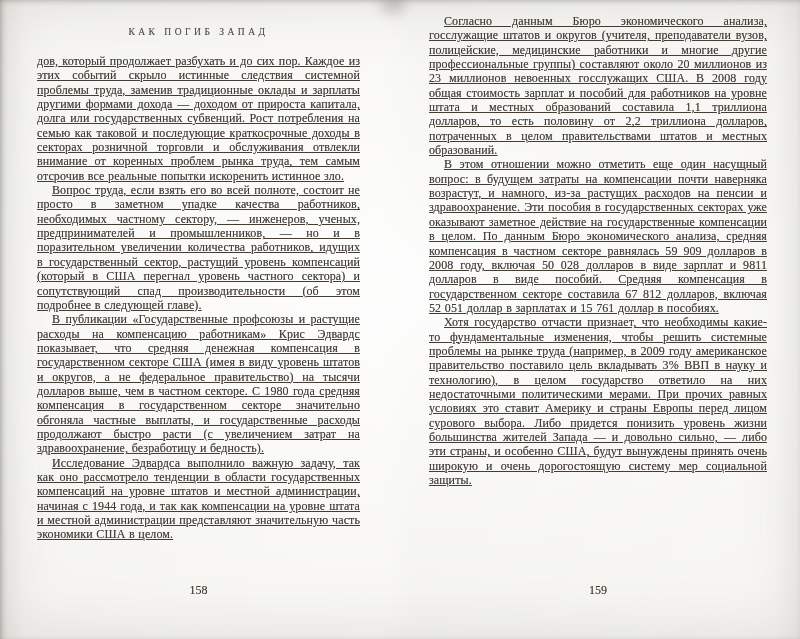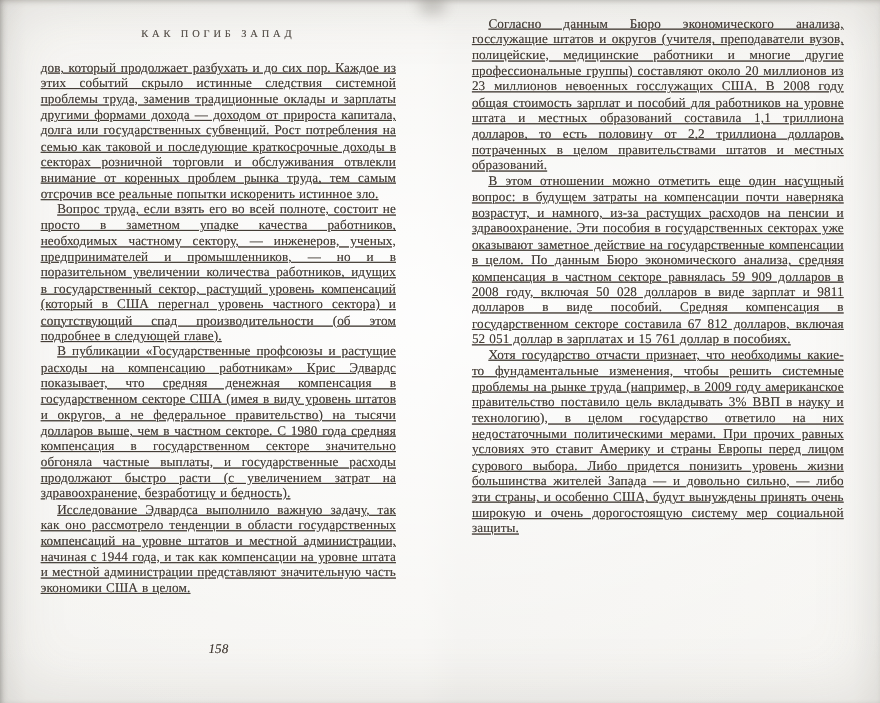--- a/index.html
+++ b/index.html
@@ -65,21 +65,20 @@
   .para.indent { text-indent: 15px; }
   .page-number {
     position: absolute;
     bottom: 41px;
     left: 0;
     width: 100%;
     text-align: center;
     font-size: 12px;
     color: #443d36;
     text-shadow: 0 0 0.5px rgba(68,61,54,0.55);
-    font-style: italic;
   }
 </style>
 </head>
 <body>
 
 <div class="spread">
   <div class="smudge-top-center"></div>
 
   <div class="page page-left">
     <div class="running-header">КАК ПОГИБ ЗАПАД</div>
@@ -98,14 +97,15 @@
 
   <div class="page page-right">
     <div class="text-block">
 
         <p class="para indent">Согласно данным Бюро экономического анализа, госслужащие штатов и округов (учителя, преподаватели вузов, полицейские, медицинские работники и многие другие профессиональные группы) составляют около 20 миллионов из 23 миллионов невоенных госслужащих США. В 2008 году общая стоимость зарплат и пособий для работников на уровне штата и местных образований составила 1,1 триллиона долларов, то есть половину от 2,2 триллиона долларов, потраченных в целом правительствами штатов и местных образований.</p>
 
         <p class="para indent">В этом отношении можно отметить еще один насущный вопрос: в будущем затраты на компенсации почти наверняка возрастут, и намного, из-за растущих расходов на пенсии и здравоохранение. Эти пособия в государственных секторах уже оказывают заметное действие на государственные компенсации в целом. По данным Бюро экономического анализа, средняя компенсация в частном секторе равнялась 59 909 долларов в 2008 году, включая 50 028 долларов в виде зарплат и 9811 долларов в виде пособий. Средняя компенсация в государственном секторе составила 67 812 долларов, включая 52 051 доллар в зарплатах и 15 761 доллар в пособиях.</p>
 
         <p class="para indent">Хотя государство отчасти признает, что необходимы какие-то фундаментальные изменения, чтобы решить системные проблемы на рынке труда (например, в 2009 году американское правительство поставило цель вкладывать 3% ВВП в науку и технологию), в целом государство ответило на них недостаточными политическими мерами. При прочих равных условиях это ставит Америку и страны Европы перед лицом сурового выбора. Либо придется понизить уровень жизни большинства жителей Запада — и довольно сильно, — либо эти страны, и особенно США, будут вынуждены принять очень широкую и очень дорогостоящую систему мер социальной защиты.</p>
       </div>
+    <div class="page-number">159</div>
   </div>
 </div>
 
 </body></html>

